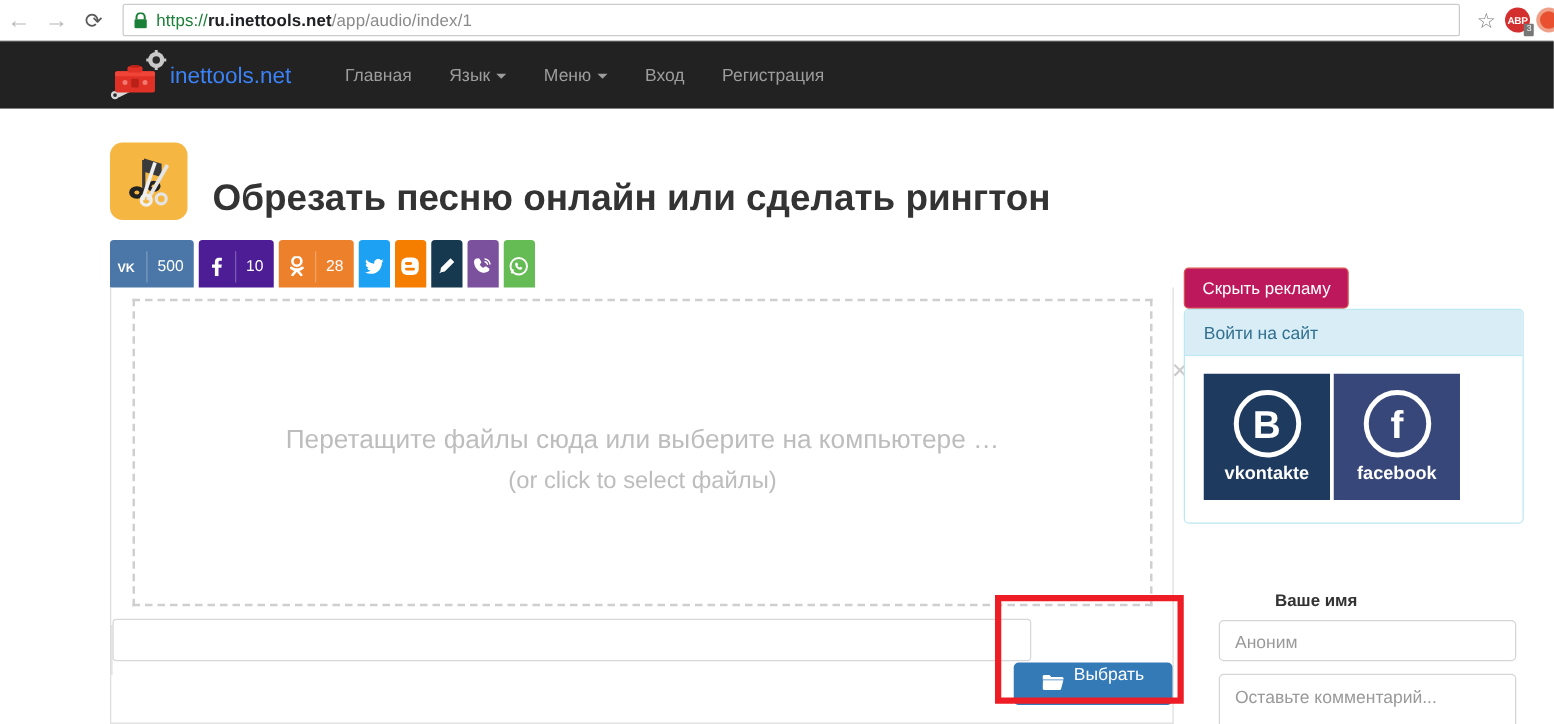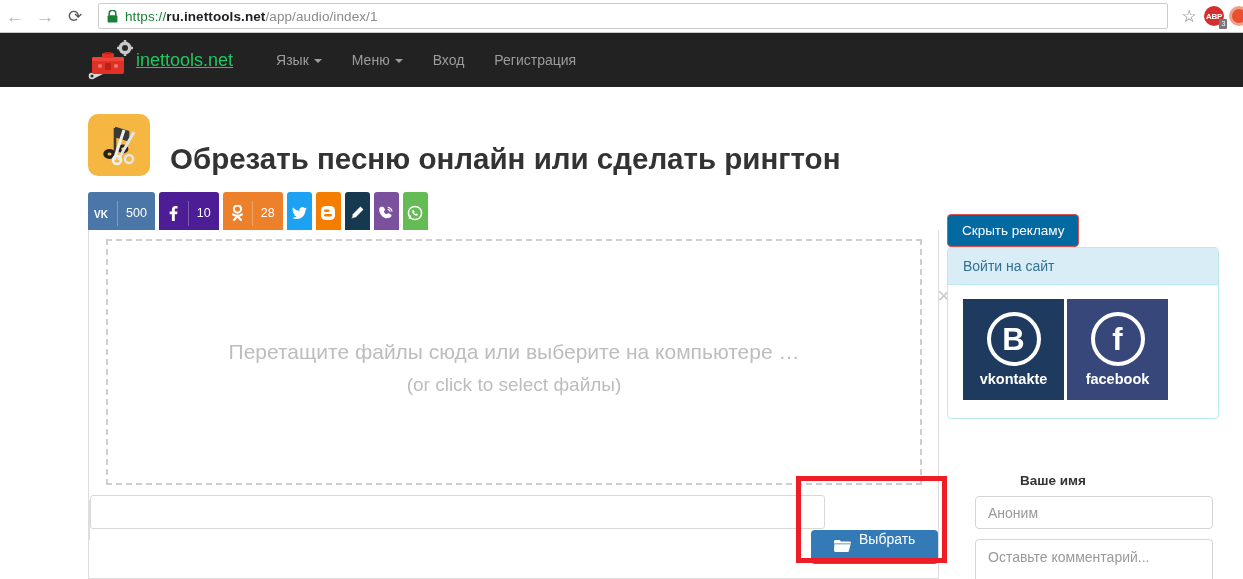--- a/index.html
+++ b/index.html
@@ -69,21 +69,21 @@
   
   .site-nav {
     position: absolute; top: 33px; left: 0;
     width: 1243px; height: 54px;
     background: #222222;
     display: flex; align-items: center;
     padding-left: 88px;
   }
   .brand { display: flex; align-items: center; height: 54px; margin-right: 28px; }
   .brand-logo { width: 46px; height: 46px; position: relative; }
-  .brand-text { color: #22c55e; font-size: 18px; margin-left: 2px; text-decoration: underline; }
+  .brand-text { color: #3b82f6; font-size: 18px; margin-left: 2px; }
   .nav-links { display: flex; align-items: center; }
   .nav-link {
     color: #9d9d9d; font-size: 14px;
     padding: 0 15px; line-height: 54px;
     display: flex; align-items: center; gap: 5px;
   }
   .caret {
     width: 0; height: 0;
     border-left: 4px solid transparent;
     border-right: 4px solid transparent;
@@ -176,21 +176,21 @@
   .red-highlight {
     position: absolute; left: 796px; top: 476px;
     width: 151px; height: 87px;
     border: 5px solid #ee1c25;
     pointer-events: none;
   }
 
   
   .hide-ads-btn {
     position: absolute; left: 947px; top: 127px;
-    background: #0369a1;
+    background: #be185d;
     border: 1px solid #d9534f;
     border-radius: 4px;
     color: #ffffff; font-size: 13.5px;
     padding: 8px 14px;
   }
   .login-panel {
     position: absolute; left: 947px; top: 160px;
     width: 272px; height: 172px;
     background: #ffffff;
     border: 1px solid #bce8f1;
@@ -304,20 +304,23 @@
         <rect x="14" y="16" width="12" height="5" rx="1.5" fill="#e03127"></rect>
         <rect x="16.5" y="15" width="7" height="2" rx="1" fill="#b82018"></rect>
         <circle cx="12" cy="29" r="2" fill="#f07a70"></circle>
         <circle cx="28" cy="29" r="2" fill="#f07a70"></circle>
         <rect x="17" y="26" width="6" height="7" rx="1" fill="#b82018"></rect>
       </svg>
     </span>
     <span class="brand-text">inettools.net</span>
   </a>
   <div class="nav-links">
+    <a class="nav-link">
+      <span>Главная</span>
+    </a>
     <a class="nav-link">
       <span>Язык</span>
       <span class="caret"></span>
     </a>
     <a class="nav-link">
       <span>Меню</span>
       <span class="caret"></span>
     </a>
     <a class="nav-link">
       <span>Вход</span>

